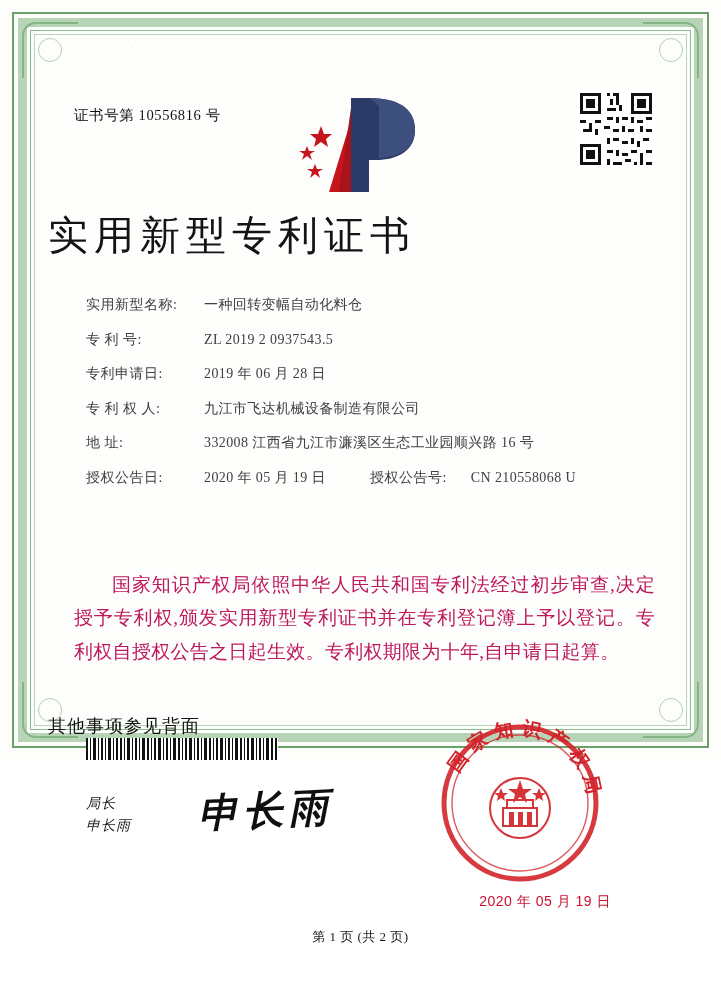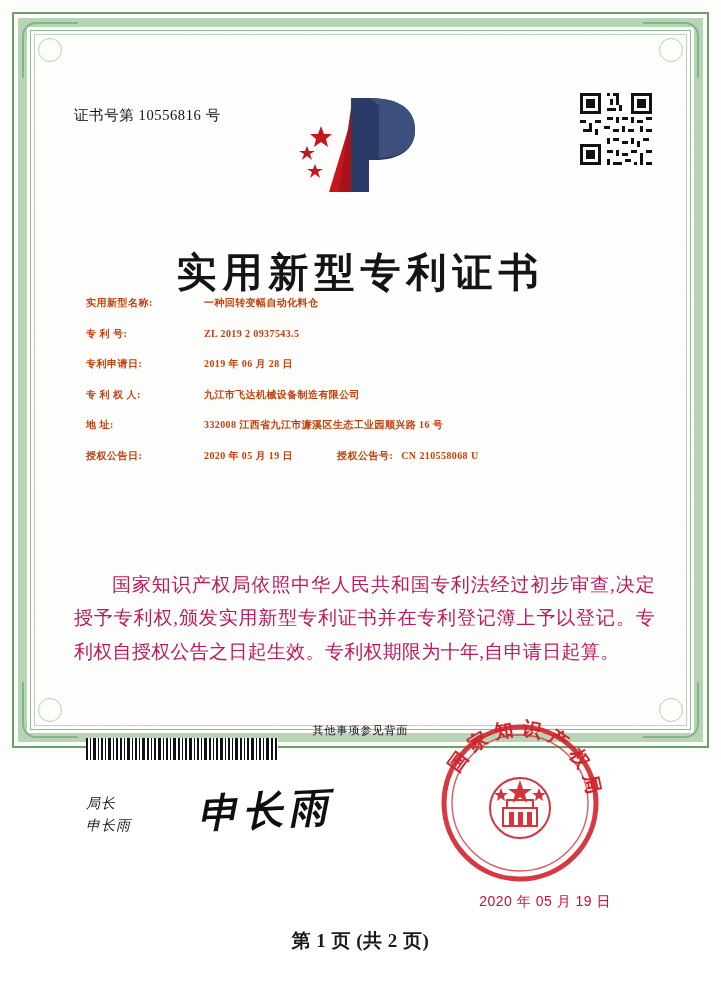--- a/index.html
+++ b/index.html
@@ -146,59 +146,57 @@
     width: 78px;
     height: 78px;
     background: #fff;
   }
 
   .title {
     position: absolute;
     left: 0;
     right: 0;
     top: 160px;
-    text-align: center;
+    text-align: left;
     font-family: "Liberation Serif", serif;
-    font-weight: bold;
+    font-weight: normal;
     font-size: 40px;
     letter-spacing: 6px;
     color: #141414;
-    margin-top: 37px;
   }
 
   .fields {
     position: absolute;
     left: 38px;
     right: 20px;
     top: 250px;
-    font-size: 10px;
+    font-size: 14px;
     line-height: 1;
-    color: #c2410c;
-    font-weight: bold;
+    color: #404040;
   }
   .field-row {
     display: flex;
     align-items: baseline;
     margin-bottom: 20.5px;
     white-space: nowrap;
   }
   .field-label {
     width: 118px;
     flex: 0 0 118px;
     letter-spacing: .5px;
   }
   .field-value {
     letter-spacing: .4px;
   }
   .field-row .field-label2 {
     margin-left: 44px;
     letter-spacing: .5px;
   }
   .field-row .field-value2 {
-    margin-left: 8px;
+    margin-left: 24px;
     letter-spacing: .4px;
   }
 
   .para {
     position: absolute;
     left: 26px;
     right: 18px;
     top: 520px;
     font-size: 19px;
     line-height: 1.75;
@@ -260,32 +258,31 @@
     letter-spacing: .5px;
     font-family: "Liberation Sans", sans-serif;
   }
 
   .page-num {
     position: absolute;
     left: 0;
     right: 0;
     top: 880px;
     text-align: center;
-    font-size: 19px;
+    font-size: 13px;
     letter-spacing: .5px;
-    font-weight: bold;
   }
 
   .footnote {
     position: absolute;
     left: 0;
     right: 0;
     bottom: -26px;
-    text-align: center;
-    font-size: 11px;
+    text-align: left;
+    font-size: 18px;
     letter-spacing: 1px;
     color: #111;
   }
 </style>
 </head>
 <body>
 
 <div class="page">
 
   <div class="border-outer"></div>

